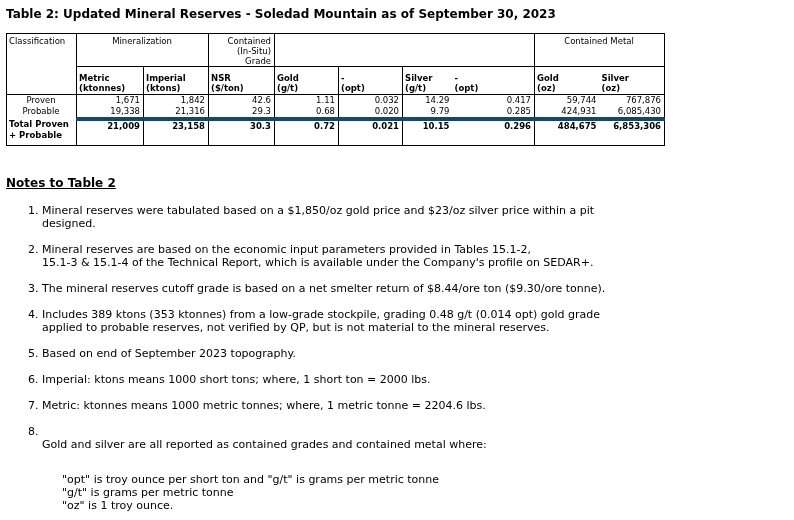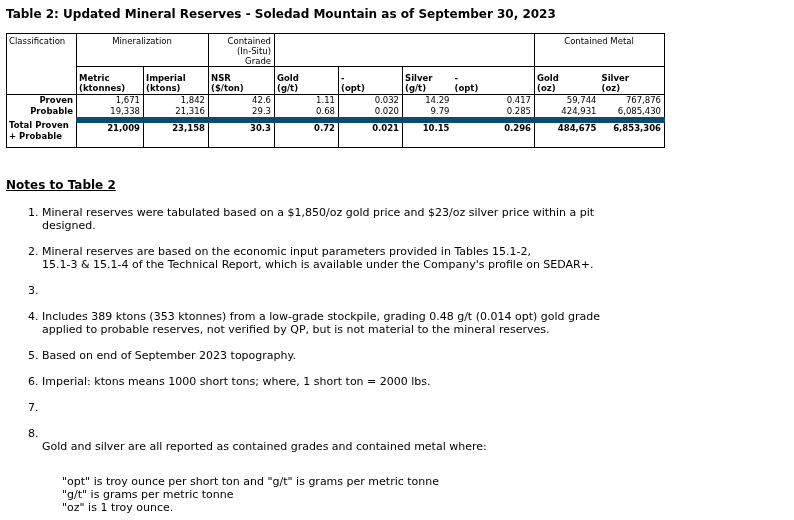--- a/index.html
+++ b/index.html
@@ -4,28 +4,28 @@
 <style>
   html,body{margin:0;padding:0;background:#fff;}
   body{width:794px;height:520px;color:#000;font-family:"DejaVu Sans",sans-serif;overflow:hidden;}
   .page{padding:7px 0 0 6px;}
   .doc-title{font-size:12px;font-weight:bold;margin:0 0 12px 0;}
 
   table.reserves{border-collapse:collapse;table-layout:fixed;width:658px;border:1px solid #000;font-size:8.5px;}
   table.reserves td{padding:0 3px 0 2px;white-space:pre-line;overflow:hidden;vertical-align:top;}
   .bR{border-right:1px solid #000;}
   .bB{border-bottom:1px solid #000;}
-  .bT{border-top:6px solid #0c4a6e;}
+  .bT{border-top:4px solid #0c4a6e;}
   tr.gh td{font-weight:normal;height:30px;line-height:10px;padding-top:2px;}
   tr.gh td.grp-center{text-align:center;margin-top:17px;}
   tr.gh td.grp-right{text-align:right;}
   td.cls-head{vertical-align:bottom;text-align:left;font-weight:bold;line-height:10px;padding-bottom:1px;}
   tr.sub td{font-weight:bold;vertical-align:bottom;height:26px;line-height:10px;text-align:left;padding-bottom:1px;}
   tr.data td{height:11px;line-height:11px;text-align:right;}
-  tr.data td.lab{text-align:right;font-weight:bold;}
+  tr.data td.lab{text-align:center;font-weight:normal;}
   tr.total td{font-weight:bold;vertical-align:top;height:24px;line-height:11px;text-align:right;}
   tr.total td.lab{text-align:left;}
 
   .notes-head{font-size:12px;font-weight:bold;margin:30px 0 14px 0;text-decoration:underline;}
   .note{display:flex;font-size:11px;line-height:13px;margin-bottom:13px;padding-left:22px;}
   .note .num{width:14px;flex:none;}
   .note .body{white-space:pre-line;}
   .note .sub{white-space:pre-line;margin-top:9px;margin-left:20px;}
 </style>
 </head>
@@ -125,36 +125,38 @@
     <div class="body">Mineral reserves were tabulated based on a $1,850/oz gold price and $23/oz silver price within a pit
 designed.</div>
   </div>
   <div class="note">
     <span class="num">2.</span>
     <div class="body">Mineral reserves are based on the economic input parameters provided in Tables 15.1-2,
 15.1-3 &amp; 15.1-4 of the Technical Report, which is available under the Company's profile on SEDAR+.</div>
   </div>
   <div class="note">
     <span class="num">3.</span>
+    <div class="body">The mineral reserves cutoff grade is based on a net smelter return of $8.44/ore ton ($9.30/ore tonne).</div>
   </div>
   <div class="note">
     <span class="num">4.</span>
     <div class="body">Includes 389 ktons (353 ktonnes) from a low-grade stockpile, grading 0.48 g/t (0.014 opt) gold grade
 applied to probable reserves, not verified by QP, but is not material to the mineral reserves.</div>
   </div>
   <div class="note">
     <span class="num">5.</span>
     <div class="body">Based on end of September 2023 topography.</div>
   </div>
   <div class="note">
     <span class="num">6.</span>
     <div class="body">Imperial: ktons means 1000 short tons; where, 1 short ton = 2000 lbs.</div>
   </div>
   <div class="note">
     <span class="num">7.</span>
+    <div class="body">Metric: ktonnes means 1000 metric tonnes; where, 1 metric tonne = 2204.6 lbs.</div>
   </div>
   <div class="note">
     <span class="num">8.</span>
     <div class="body">
       <div>Gold and silver are all reported as contained grades and contained metal where:</div>
       <div class="sub">"opt" is troy ounce per short ton and "g/t" is grams per metric tonne
 "g/t" is grams per metric tonne
 "oz" is 1 troy ounce.</div>
     </div>
   </div>

